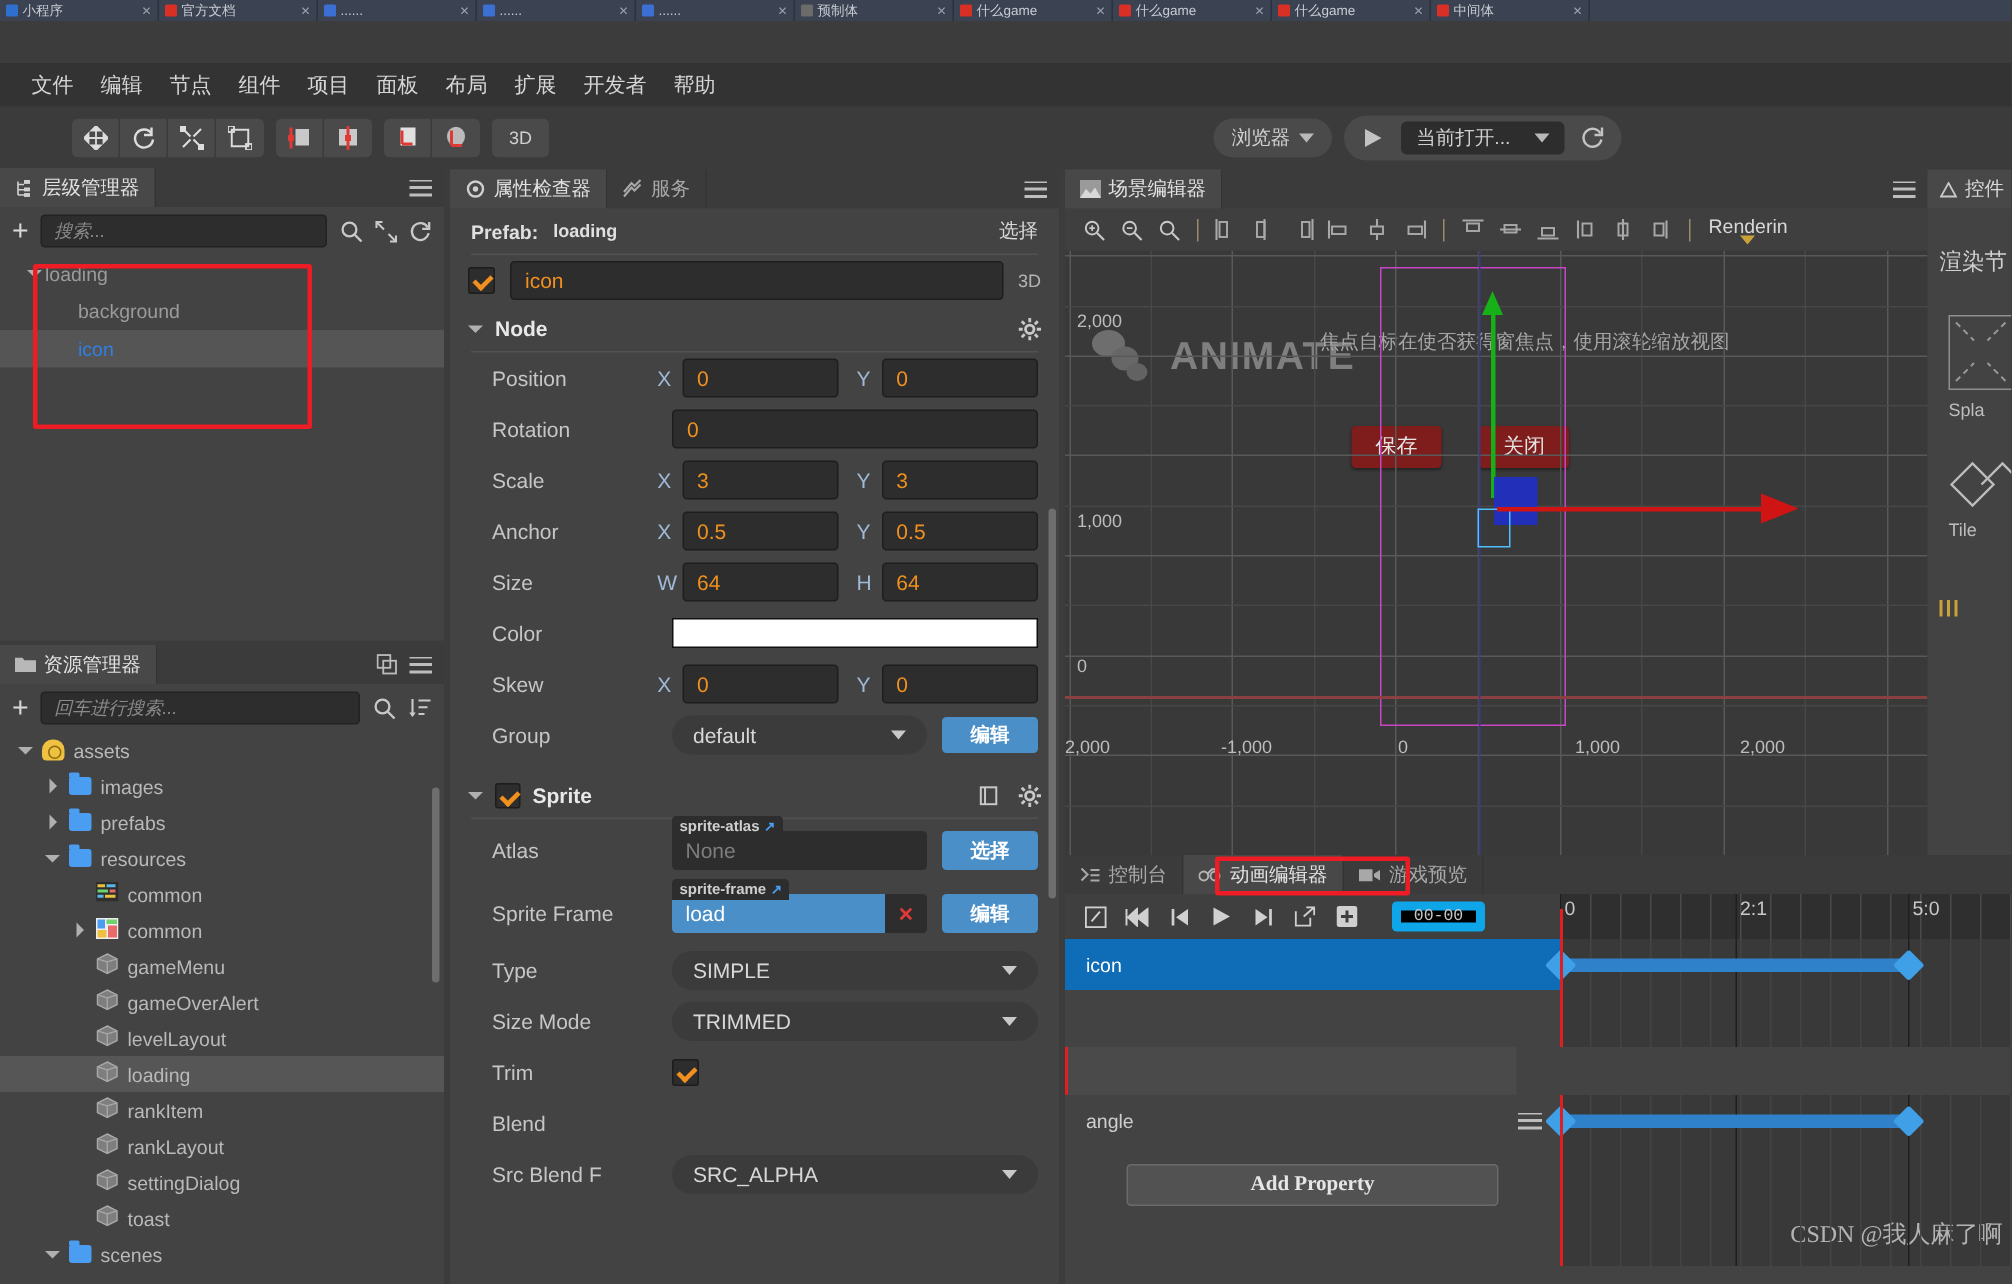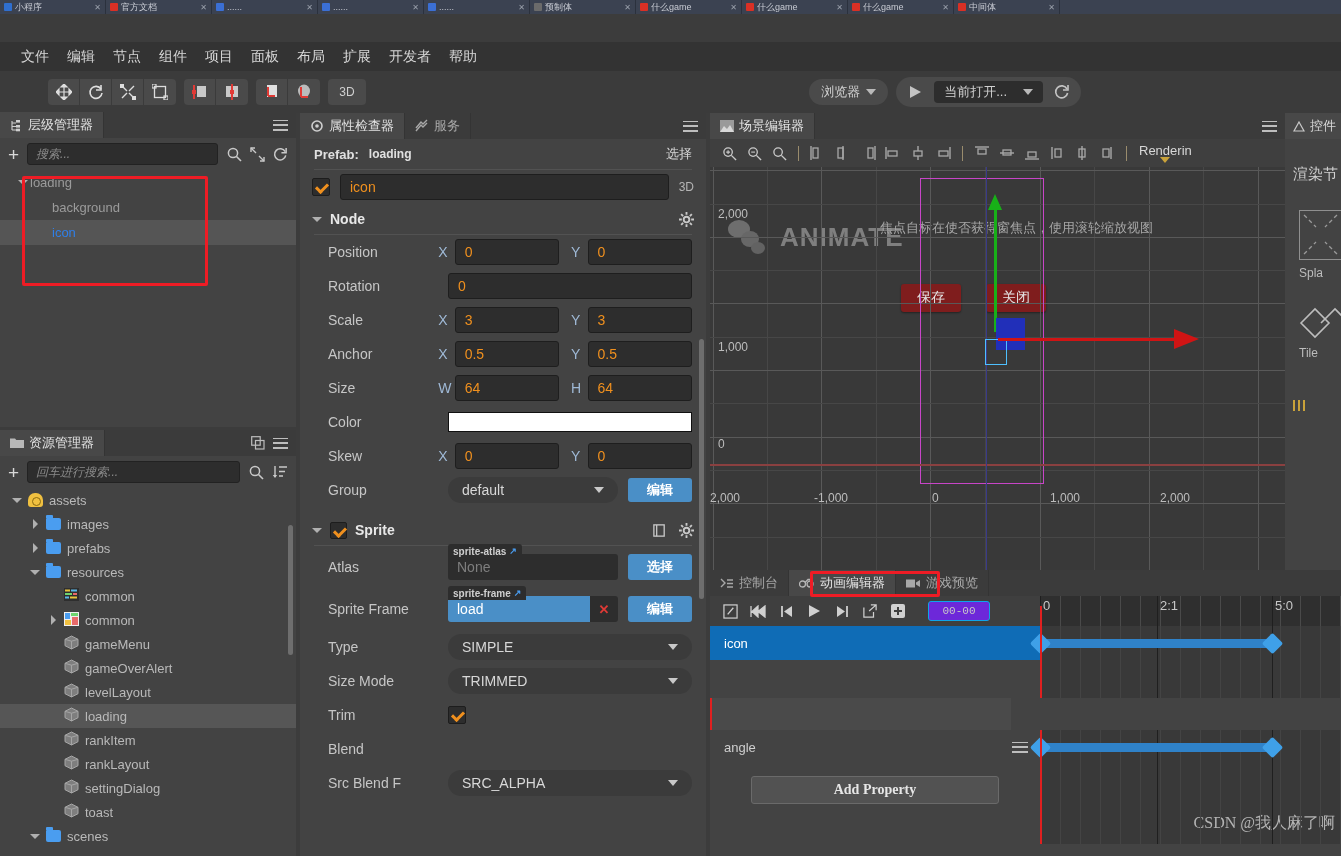--- a/index.html
+++ b/index.html
@@ -203,21 +203,21 @@
     margin-top: 48px;
   }
   .watermark { position: absolute; display: flex; align-items: center; gap: 8px; opacity: .55; }
   .watermark .wtext { font-size: 26px; font-weight: bold; color: #b9b9b9; letter-spacing: 1px; }
 
   
   .anim-tabs { height: 26px; background: #3b3b3b; display: flex; align-items: stretch; }
   .anim-toolbar { height: 30px; background: #3f3f3f; display: flex; align-items: center; gap: 4px; padding-left: 8px; }
   .aicon { width: 24px; height: 22px; display: flex; align-items: center; justify-content: center; cursor: pointer; color: #d0d0d0; }
   .frame-box {
-    width: 62px; height: 20px; background: #6d28d9; border: 1px solid #0ea5e9; border-radius: 3px;
+    width: 62px; height: 20px; background: #000000; border: 6px solid #0ea5e9; border-radius: 3px;
     display: flex; align-items: center; justify-content: center; font-size: 11px; color: #c7c7c7;
     font-family: "Liberation Mono", monospace;
   }
   .ruler { height: 30px; background: #2f2f2f; position: relative; overflow: hidden; }
   .ruler .tick { position: absolute; top: 0; width: 1px; height: 30px; background: #4a4a4a; }
   .ruler .tickmaj { position: absolute; top: 0; width: 1px; height: 30px; background: #1f1f1f; }
   .ruler .rlbl { position: absolute; top: 2px; font-size: 13px; color: #c8c8c8; }
   .track-row { height: 34px; display: flex; align-items: center; }
   .track-name { background: #0f6cb6; color: #fff; font-size: 13px; display: flex; align-items: center; padding-left: 14px; }
   .track-lane { position: relative; background: #393939; }

